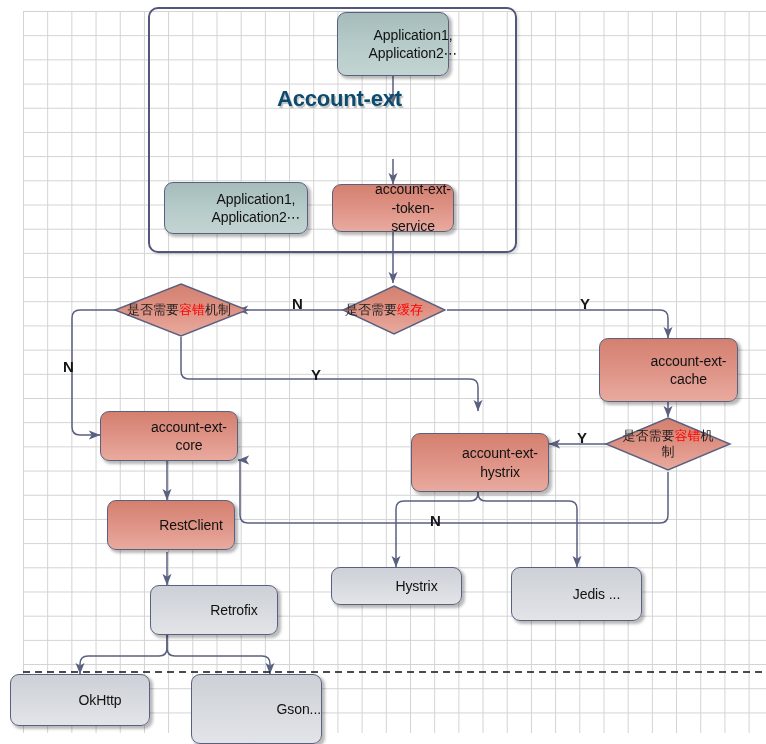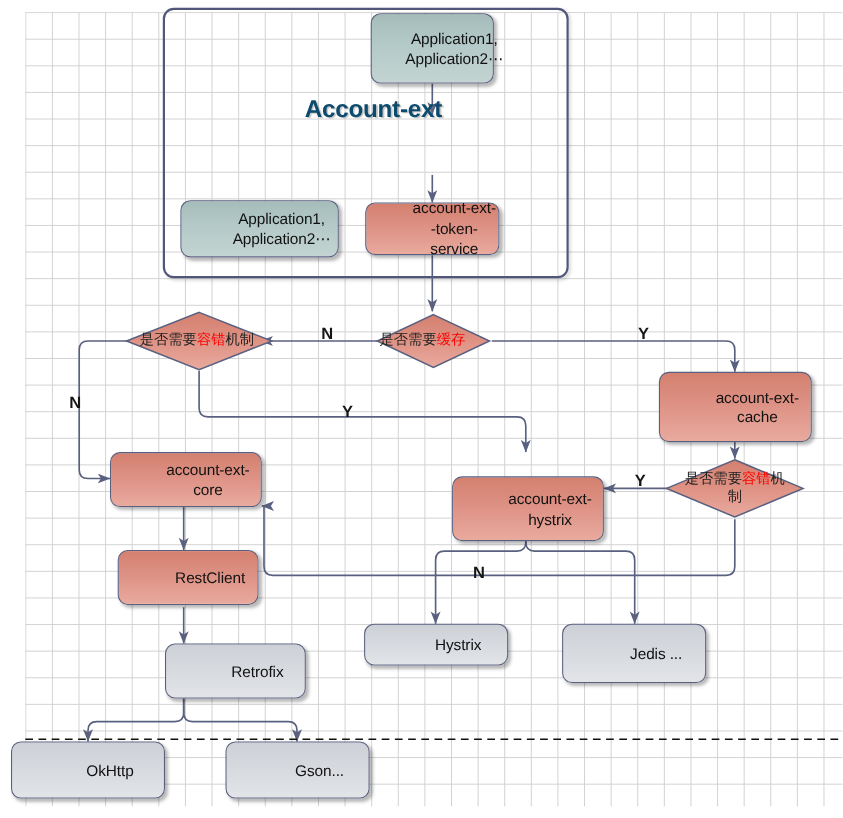--- a/index.html
+++ b/index.html
@@ -198,21 +198,21 @@
   </div>
 
   <div class="node grey" style="left:105px;top:585px;width:128px;height:50px;margin-left:45px;">
     <span>Retrofix</span>
   </div>
 
   <div class="node grey" style="left:10px;top:674px;width:140px;height:52px;">
     <span>OkHttp</span>
   </div>
 
-  <div class="node grey" style="left:205px;top:674px;width:131px;height:52px;">
+  <div class="node grey" style="left:191px;top:674px;width:131px;height:70px;justify-content:flex-end;">
     <span>Gson...</span>
   </div>
 
   <div class="node grey" style="left:331px;top:567px;width:131px;height:38px;">
     <span>Hystrix</span>
   </div>
 
   <div class="node grey" style="left:511px;top:567px;width:131px;height:54px;">
     <span>Jedis ...</span>
   </div>

